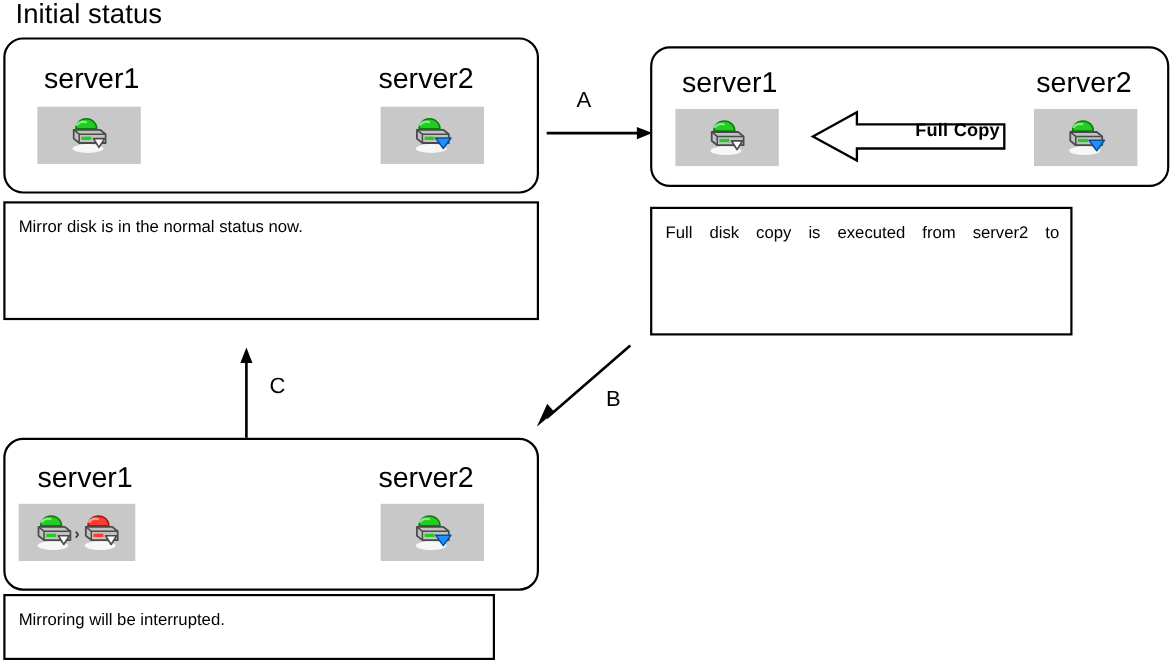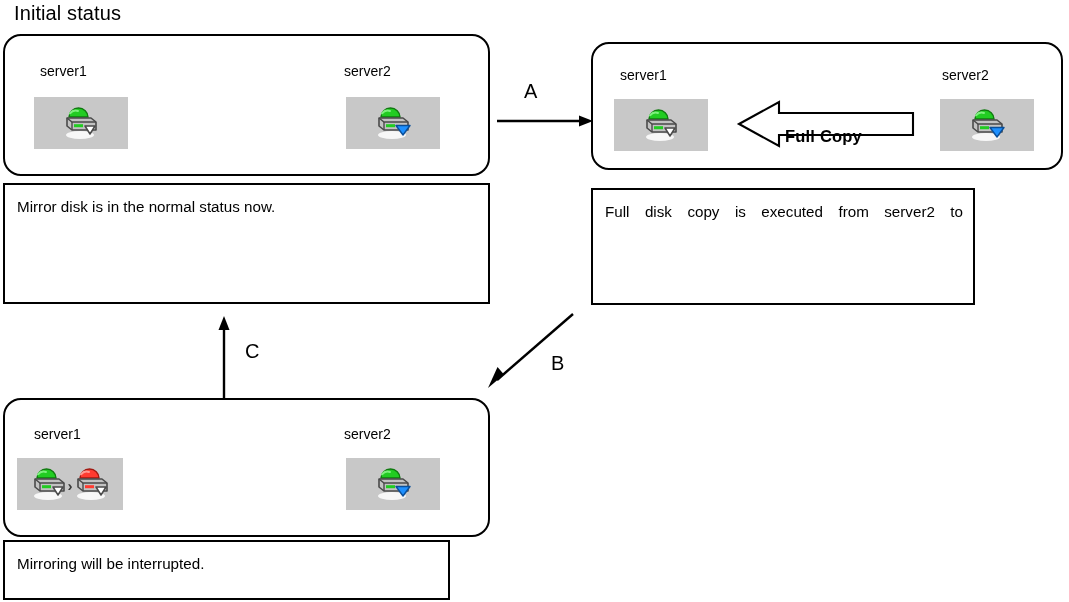--- a/index.html
+++ b/index.html
@@ -17,21 +17,21 @@
     color: #000000;
     -webkit-font-smoothing: antialiased;
   }
 
   .abs { position: absolute; }
 
   
   #page-title {
     left: 14px;
     top: 0px;
-    font-size: 20px;
+    font-size: 25px;
     line-height: 26px;
     letter-spacing: 0.1px;
     white-space: nowrap;
   }
 
   
   .server-panel {
     box-sizing: border-box;
     border: 2.2px solid #000000;
     border-radius: 18px;
@@ -59,21 +59,21 @@
     text-align: justify;
   }
   .desc-text .justify-line::after {
     content: "";
     display: inline-block;
     width: 100%;
   }
 
   
   .server-label {
-    font-size: 14px;
+    font-size: 26px;
     line-height: 22px;
     white-space: nowrap;
   }
 
   
   .icon-plate {
     background: #c8c8c8;
     display: flex;
     align-items: center;
     justify-content: center;
@@ -97,23 +97,23 @@
     line-height: 22px;
     white-space: nowrap;
   }
   .arrow-svg { display: block; overflow: visible; }
 
   
   #full-copy-arrow { }
   #full-copy-label {
     position: absolute;
     left: 48px;
-    top: 26px;
+    top: 9px;
     width: 124px;
-    text-align: left;
+    text-align: right;
     font-size: 16.5px;
     font-weight: 700;
     letter-spacing: 0.2px;
     line-height: 20px;
     white-space: nowrap;
   }
 </style>
 </head>
 <body>
 
@@ -149,21 +149,21 @@
         <path d="M6 14 L30 14 L35 18 L35 26 L11 26 L6 22 Z" fill="#c2c2c2" stroke="#4a4a4a" stroke-width="1.6" stroke-linejoin="round"></path>
         <path d="M6 14 L11 18 L35 18" fill="none" stroke="#4a4a4a" stroke-width="1.4"></path>
         <path d="M11 18 L11 26" fill="none" stroke="#4a4a4a" stroke-width="1.4"></path>
         <rect x="13" y="20.2" width="9" height="3" fill="#22cc22"></rect>
         <path d="M23 21.5 L37 21.5 L30 31 Z" fill="#1e90ff" stroke="#0b4f99" stroke-width="1.4" stroke-linejoin="round"></path>
       </svg>
     </span>
   </div>
 </div>
 
-<div class="abs desc-panel" id="desc-initial" style="left:3px; top:183px; width:487px; height:121px;">
+<div class="abs desc-panel" id="desc-initial" style="left:3px; top:183px; width:487px; height:108px;">
   <div class="desc-text">
     <span>Mirror disk is in the normal status now.</span>
   </div>
 </div>
 
 <div class="abs" id="transition-a" style="left:497px; top:80px; width:96px; height:52px;">
   <div class="abs transition-label" style="left:27px; top:0px;">A</div>
   <svg class="arrow-svg abs" style="left:0px; top:34px;" width="96" height="14" viewBox="0 0 96 14" aria-hidden="true">
     <line x1="0" y1="7" x2="86" y2="7" stroke="#000000" stroke-width="2.4"></line>
     <path d="M96 7 L82 1.5 L82 12.5 Z" fill="#000000"></path>

